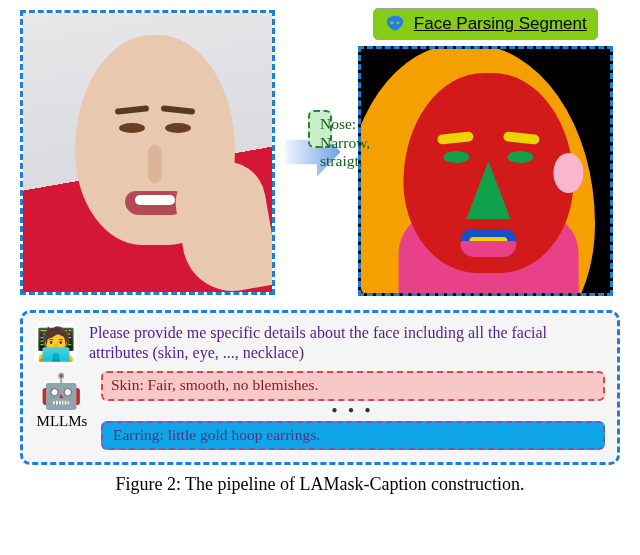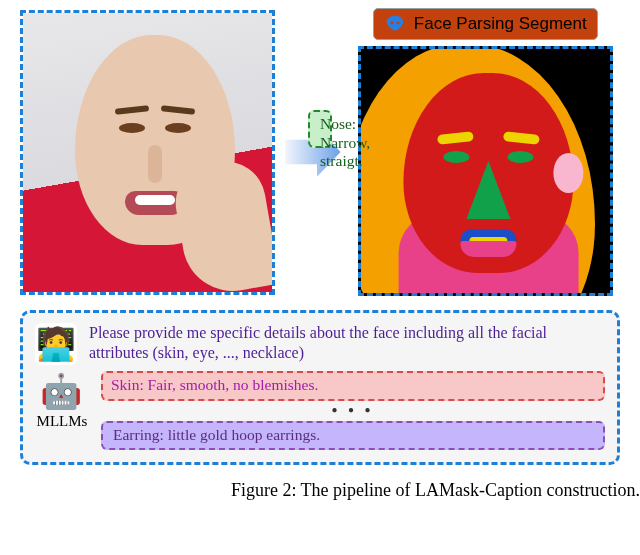--- a/index.html
+++ b/index.html
@@ -135,21 +135,22 @@
     display:flex; flex-direction:column; align-items:center; gap:6px;
     width: 270px;
   }
   .seg-label {
     display:flex; align-items:center; gap:8px;
     border: 1px solid #9aa0a6;
     border-radius: 5px;
     padding: 4px 10px;
     font-family: Arial, sans-serif;
     font-size: 17px;
-    background: #c2410c;
+    background: #84cc16;
+    text-decoration: underline;
   }
   .mask-icon {
     width: 22px; height: 22px;
   }
   .seg-box {
     width: 255px;
     height: 250px;
     border: 3px dashed #1e7fd6;
     background: #000;
     position: relative;
@@ -248,35 +249,35 @@
     display:flex; flex-direction:column; gap:6px;
   }
   .chip {
     border: 2px dashed;
     border-radius: 6px;
     padding: 3px 10px 4px 10px;
     font-family: 'Comic Sans MS', 'Segoe Script', cursive;
     font-size: 15.5px;
     line-height: 1.2;
   }
-  .chip.skin  { background:#f8c7c7; border-color:#d64a4a; color:#a21caf;padding-left:8px;}
+  .chip.skin  { background:#f8c7c7; border-color:#d64a4a; color:#7f1d1d;padding-left:8px;}
   .chip.nose  { background:#c9efca; border-color:#1f8a2b; color:#155d1d;}
-  .chip.ear   { background:#c4b5fd; border-color:#8a4fb5; color:#5a2e7a;}
+  .chip.ear   { background:#0ea5e9; border-color:#8a4fb5; color:#5a2e7a;}
   .dots {
     text-align:center;
     font-size: 10px;
     letter-spacing: 4px;
     color:#333;
     line-height: 6px;
     height: 8px;
   }
   .caption {
-    text-align:right;
+    text-align:center;
     font-size: 18px;
-    margin-top: 15px;
+    margin-top: 9px;
   }
 </style>
 </head>
 <body>
 
 <div class="row-top">
 
   <div class="photo-box">
     <div class="photo-bg">
       <div class="letters">o</div>

